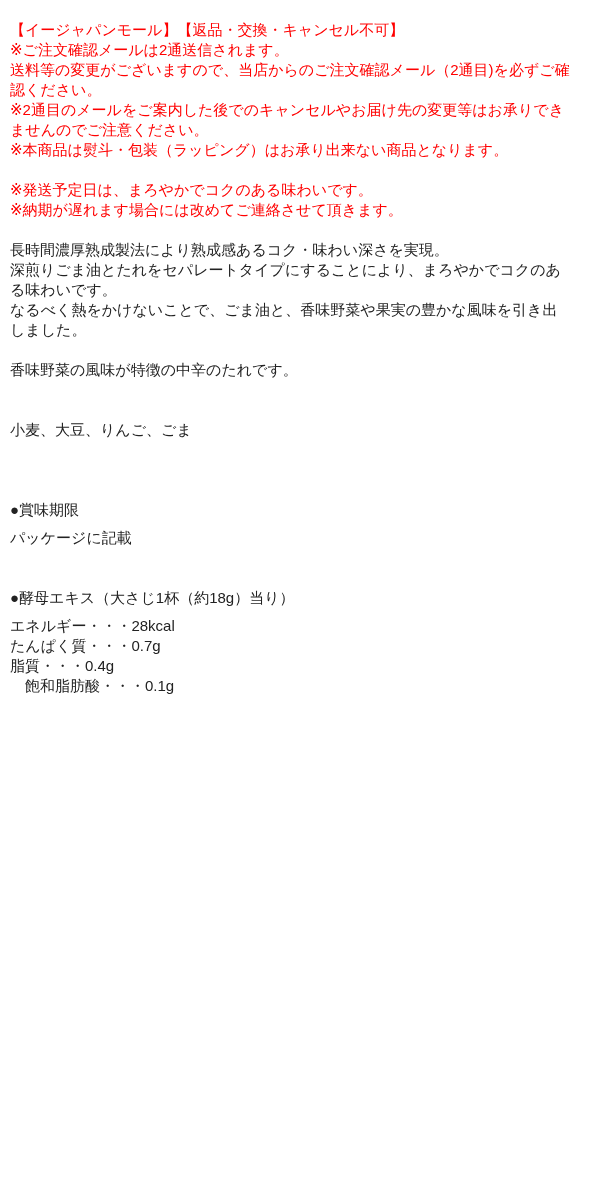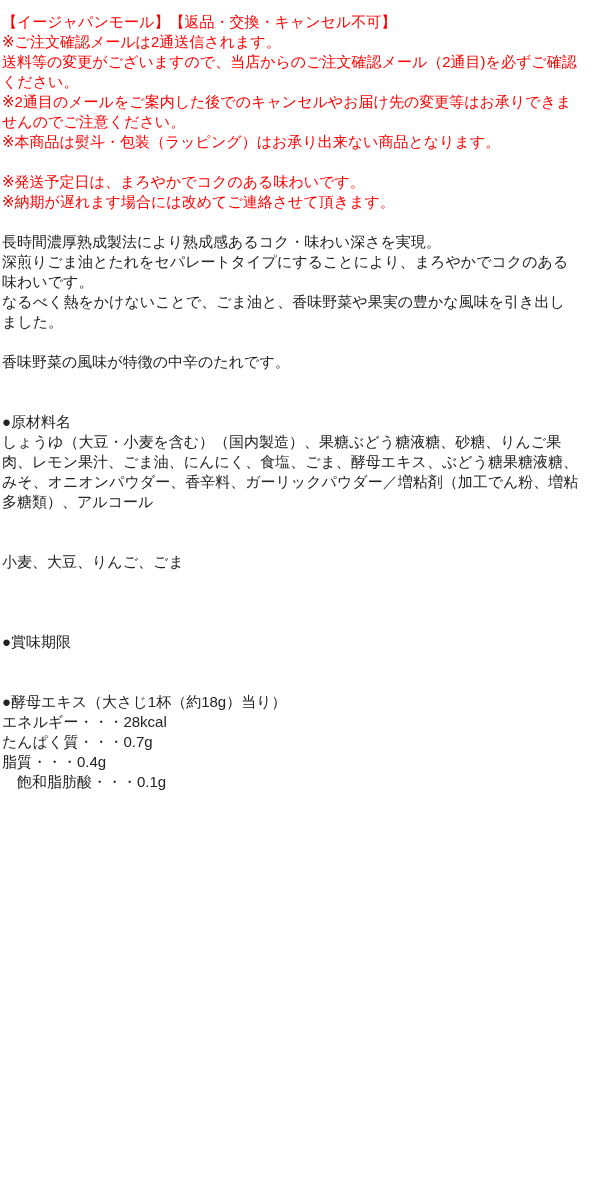--- a/index.html
+++ b/index.html
@@ -16,21 +16,21 @@
   }
   .content {
     width: 580px;
     padding: 12px 0 0 2px;
     font-size: 15px;
     line-height: 20px;
     color: #222222;
   }
   .sec {
     white-space: pre-line;
-    margin: 0;
+    margin: 8px;
   }
   .red { color: #ff0000; }
   .gap1 { margin-top: 20px; }  
   .gap2 { margin-top: 40px; }  
   .gap3 { margin-top: 60px; font-family: Liberation Serif, serif; }  
 </style>
 </head>
 <body>
 
 <div class="content">
@@ -45,31 +45,28 @@
   <div class="sec red gap1">※発送予定日は、まろやかでコクのある味わいです。
 ※納期が遅れます場合には改めてご連絡させて頂きます。</div>
 
 
   <div class="sec gap1">長時間濃厚熟成製法により熟成感あるコク・味わい深さを実現。
 深煎りごま油とたれをセパレートタイプにすることにより、まろやかでコクのある味わいです。
 なるべく熱をかけないことで、ごま油と、香味野菜や果実の豊かな風味を引き出しました。</div>
 
   <div class="sec gap1">香味野菜の風味が特徴の中辛のたれです。</div>
 
-  <div class="gap2">
-    <div class="sec">●原材料名</div>
-    <div class="sec">しょうゆ（大豆・小麦を含む）（国内製造）、果糖ぶどう糖液糖、砂糖、りんご果肉、レモン果汁、ごま油、にんにく、食塩、ごま、酵母エキス、ぶどう糖果糖液糖、みそ、オニオンパウダー、香辛料、ガーリックパウダー／増粘剤（加工でん粉、増粘多糖類）、アルコール</div>
-  </div>
 
   <div class="gap2">
     <div class="sec">小麦、大豆、りんご、ごま</div>
   </div>
 
   <div class="gap3">
     <div class="sec">●賞味期限</div>
+    <div class="sec">パッケージに記載</div>
   </div>
 
 
   <div class="gap2">
     <div class="sec">●酵母エキス（大さじ1杯（約18g）当り）</div>
     <div class="sec">エネルギー・・・28kcal
 たんぱく質・・・0.7g
 脂質・・・0.4g
 　飽和脂肪酸・・・0.1g</div>
   </div>

